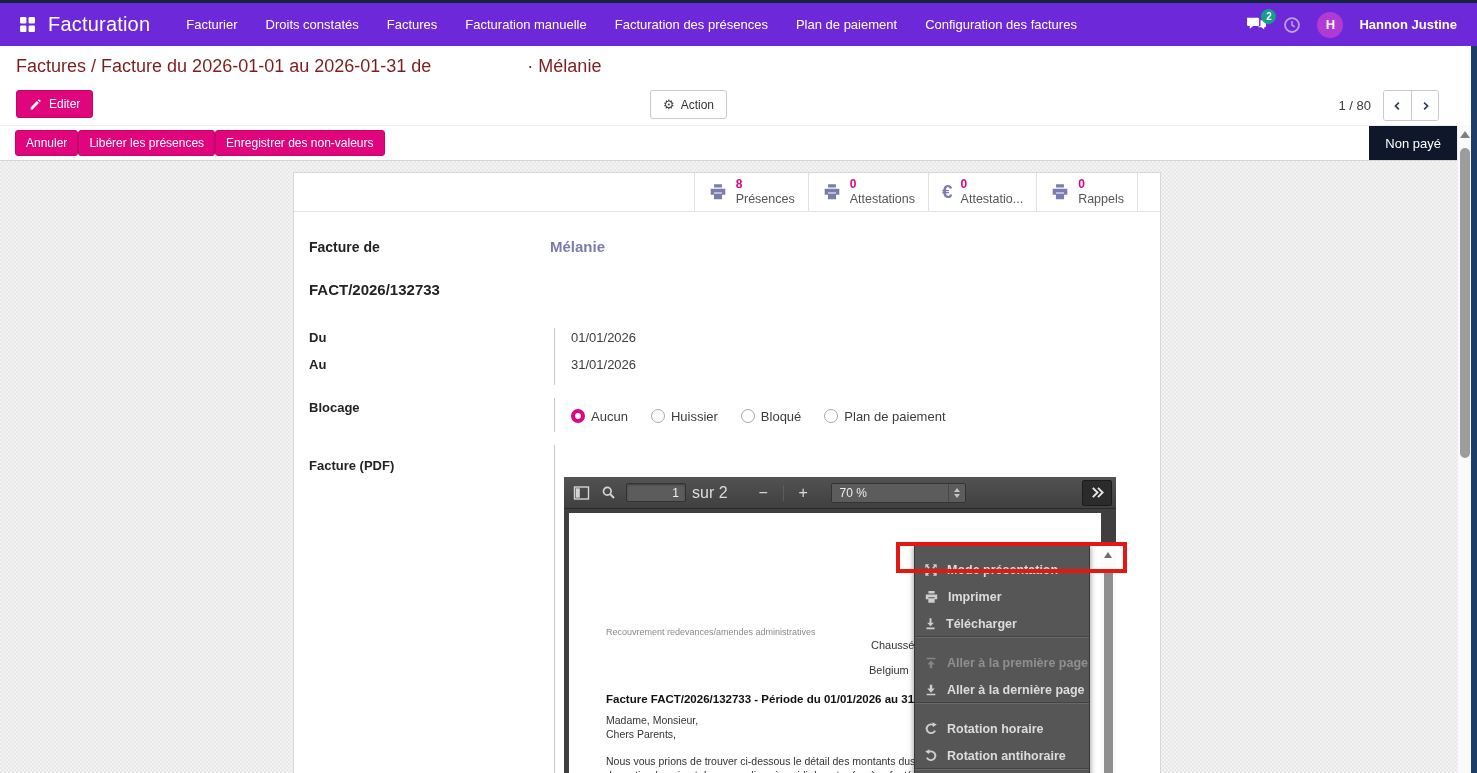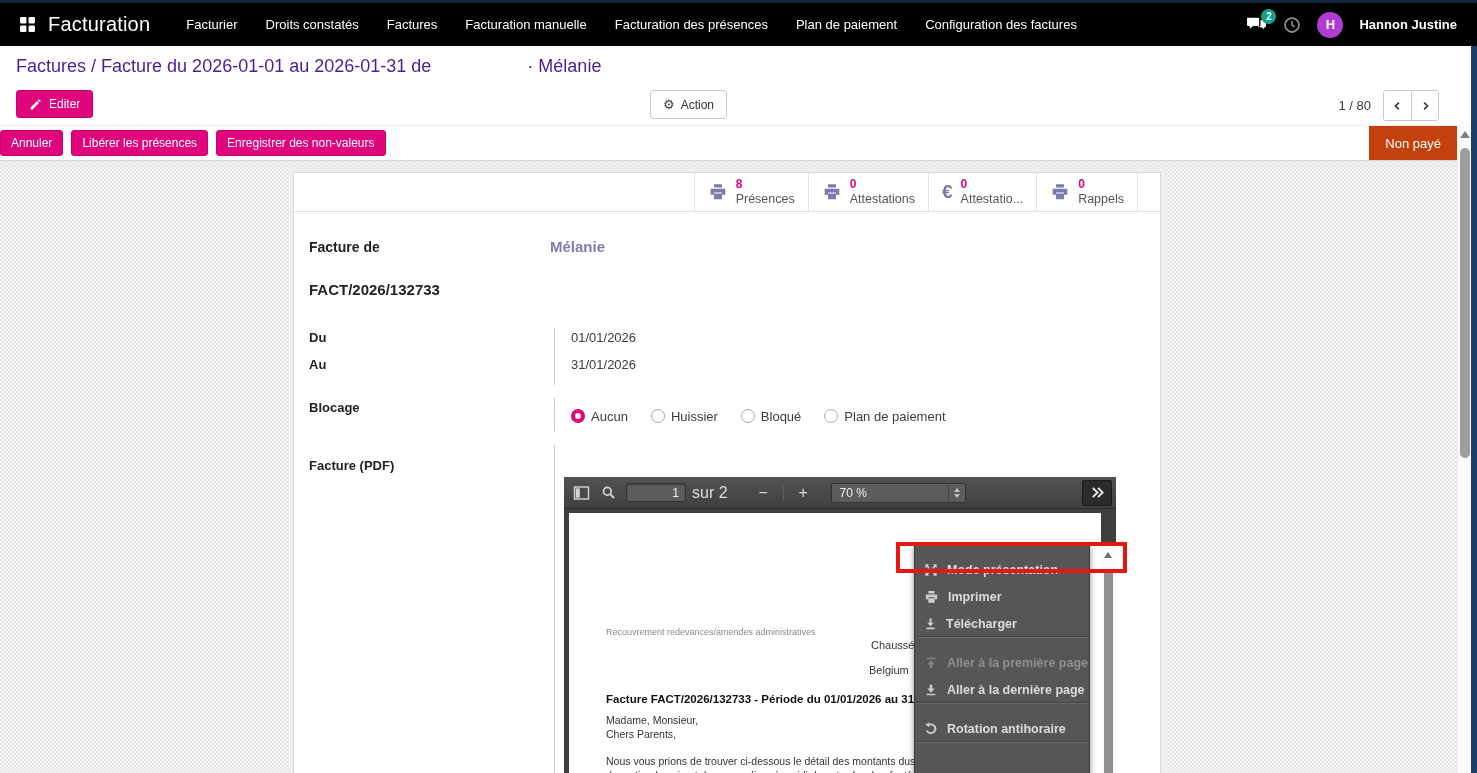--- a/index.html
+++ b/index.html
@@ -2,58 +2,58 @@
 <html><head>
 <meta charset="utf-8">
 <style>
   * { box-sizing: border-box; margin: 0; padding: 0; }
   html,body { width:1477px; height:773px; overflow:hidden; }
   body { font-family:"Liberation Sans", sans-serif; background:#fff; position:relative; }
   svg { display:block; }
 
   
   .top-strip { position:absolute; top:0; left:0; width:100%; height:3px; background:#12233b; z-index:30; }
-  .navbar { position:absolute; top:3px; left:0; right:0; height:43px; background:#000000;
+  .navbar { position:absolute; top:3px; left:0; right:0; height:43px; background:#6d28d9;
             display:flex; align-items:center; padding:0 14px; color:#fff; z-index:25; }
   .apps-btn { width:26px; height:26px; display:flex; align-items:center; justify-content:center; margin-right:8px; cursor:pointer; }
   .brand { font-size:20px; font-weight:500; margin-right:22px; letter-spacing:.2px; }
   .nav-menu { display:flex; align-items:center; height:100%; }
   .nav-item { font-size:13px; padding:0 14px; height:100%; display:flex; align-items:center; cursor:pointer; white-space:nowrap; }
   .nav-right { margin-left:auto; display:flex; align-items:center; gap:16px; padding-right:6px; }
   .chat-wrap { position:relative; cursor:pointer; }
   .chat-badge { position:absolute; top:-7px; right:-9px; min-width:15px; height:15px; border-radius:50%;
                 background:#13a089; color:#fff; font-size:10px; font-weight:bold; line-height:15px; text-align:center; }
   .avatar { width:26px; height:26px; border-radius:50%; background:#b13ad2; color:#fff; font-size:13px; font-weight:bold;
             display:flex; align-items:center; justify-content:center; }
   .user-name { font-size:13px; font-weight:600; }
 
   
   .control-panel { position:absolute; top:46px; left:0; right:20px; height:79px; background:#fff; }
-  .breadcrumb { position:absolute; top:10px; left:16px; font-size:18px; color:#4c1d95; white-space:nowrap; }
+  .breadcrumb { position:absolute; top:10px; left:16px; font-size:18px; color:#7f1d1d; white-space:nowrap; }
   .breadcrumb .bc-link { cursor:pointer; }
   .bc-spacer { display:inline-block; width:86px; }
   .btn-edit { position:absolute; top:44px; left:16px; height:28px; background:#e0057d; border:1px solid #c30468;
               color:#fff; font-size:12px; border-radius:3px; padding:0 12px; display:flex; align-items:center; gap:7px; cursor:pointer; }
   .btn-action { position:absolute; top:44px; left:650px; height:29px; background:#fff; border:1px solid #c9c9c9;
                 color:#333; font-size:12px; border-radius:3px; padding:0 12px; display:flex; align-items:center; gap:6px; cursor:pointer; }
   .gear-glyph { font-size:13px; color:#444; }
   .pager { position:absolute; top:44px; right:18px; display:flex; align-items:center; gap:12px; }
   .pager-count { font-size:13px; color:#3a3a3a; }
   .pager-btns { display:flex; border:1px solid #c9c9c9; border-radius:3px; overflow:hidden; }
   .pager-btn { width:27px; height:29px; background:#fff; display:flex; align-items:center; justify-content:center; cursor:pointer; }
   .pager-btn + .pager-btn { border-left:1px solid #c9c9c9; }
 
   
   .statusbar { position:absolute; top:125px; left:0; right:20px; height:36px; background:#fff;
                border-top:1px solid #ededed; border-bottom:1px solid #d6d6d6;
-               display:flex; align-items:center; gap:8px; }
+               display:flex; align-items:center; padding-left:15px; }
   .sb-btn { height:26px; background:#e0057d; border:1px solid #c30468; color:#fff; font-size:12px;
             border-radius:3px; padding:0 10px; display:flex; align-items:center; cursor:pointer; white-space:nowrap; }
   .sb-status { margin-left:auto; align-self:stretch; display:flex; align-items:center; padding:0 16px;
-               background:#c2410c; color:#fff; font-size:13px; cursor:pointer; }
+               background:#0f172a; color:#fff; font-size:13px; cursor:pointer; }
 
   
   .content { position:absolute; top:161px; left:0; right:20px; bottom:0; background-color:#f4f3f4;
     background-image:linear-gradient(45deg,#e9e8e9 25%,transparent 25%,transparent 75%,#e9e8e9 75%),
                      linear-gradient(45deg,#e9e8e9 25%,transparent 25%,transparent 75%,#e9e8e9 75%);
     background-size:4px 4px; background-position:0 0,2px 2px; }
   .sheet { position:absolute; left:293px; top:11px; width:868px; bottom:-3px; background:#fff; border:1px solid #d8d8d8; }
 
   .stat-row { height:39px; border-bottom:1px solid #e2e2e2; display:flex; justify-content:flex-end; padding-right:22px; }
   .stat-btn { display:flex; align-items:center; gap:8px; padding:0 13px; border-left:1px solid #e2e2e2; cursor:pointer; }
@@ -402,20 +402,27 @@
             <svg class="mi-icon" width="14" height="14" viewBox="0 0 16 16" fill="#dcdcdc">
               <g transform="scale(1,-1) translate(0,-16)">
                 <path d="M3 2h10v1.8H3zM8 5l4.2 4.7H9.4V14H6.6V9.7H3.8z"></path>
               </g>
             </svg>
             <span>Aller à la dernière page</span>
           </div>
           <div class="menu-sep"></div>
           <div class="menu-item">
             <svg class="mi-icon" width="14" height="14" viewBox="0 0 16 16">
+              <path fill="none" stroke="#dcdcdc" stroke-width="2.2" d="M12.6 9.8A5 5 0 1 1 11.4 4"></path>
+              <path fill="#dcdcdc" d="M9.6 0.4l5 2.4-4.2 3z"></path>
+            </svg>
+            <span>Rotation horaire</span>
+          </div>
+          <div class="menu-item">
+            <svg class="mi-icon" width="14" height="14" viewBox="0 0 16 16">
               <g transform="scale(-1,1) translate(-16,0)">
                 <path fill="none" stroke="#dcdcdc" stroke-width="2.2" d="M12.6 9.8A5 5 0 1 1 11.4 4"></path>
                 <path fill="#dcdcdc" d="M9.6 0.4l5 2.4-4.2 3z"></path>
               </g>
             </svg>
             <span>Rotation antihoraire</span>
           </div>
           <div class="menu-sep"></div>
 
         </div>

